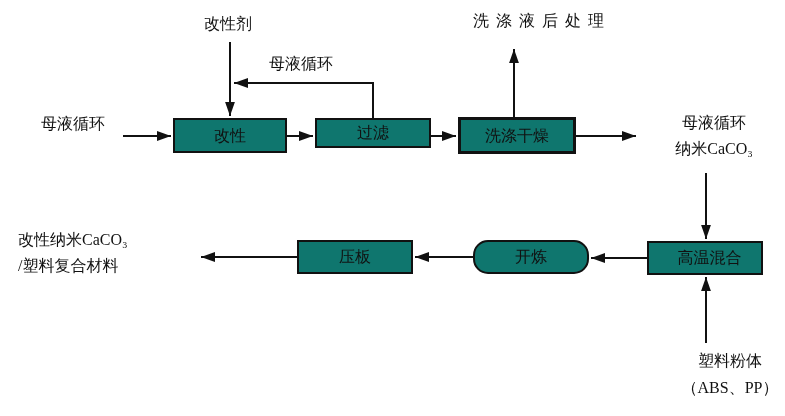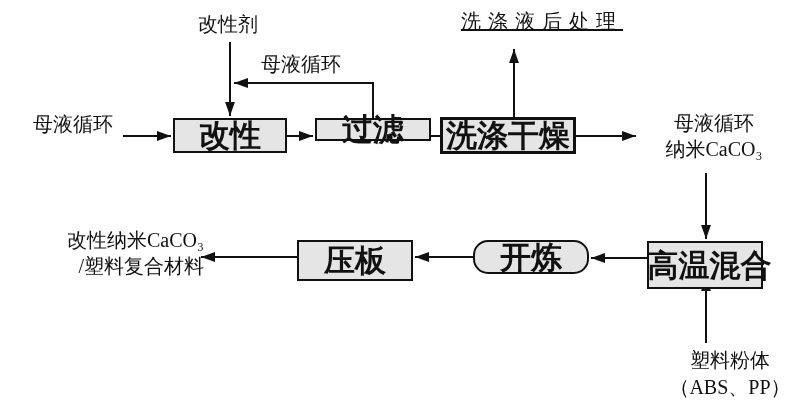--- a/index.html
+++ b/index.html
@@ -14,52 +14,51 @@
   }
   #edges-svg {
     position: absolute;
     left: 0; top: 0;
     width: 785px; height: 416px;
   }
   .node-box {
     position: absolute;
     box-sizing: border-box;
     border: 2px solid #111111;
-    background: #e5e5e5;
+    background: #0f766e;
     display: flex;
     align-items: center;
     justify-content: center;
-    font-size: 31px;
+    font-size: 16px;
     line-height: 1;
     white-space: nowrap;
-    font-weight: bold;
   }
   .node-box.thick { border-width: 3px; }
   .flow-label {
     position: absolute;
-    font-size: 20px;
+    font-size: 16px;
     line-height: 26px;
     text-align: center;
     white-space: nowrap;
   }
-  .flow-label.left-align { text-align: right; }
+  .flow-label.left-align { text-align: left; }
   .spread { letter-spacing: 7px; }
 
   
   #box-modify   { left: 173px; top: 118px; width: 114px; height: 35px; }
-  #box-filter   { left: 315px; top: 118px; width: 116px; height: 23px; }
-  #box-wash-dry { left: 440px; top: 117px; width: 136px; height: 37px; }
-  #box-press    { left: 297px; top: 240px; width: 116px; height: 41px; }
+  #box-filter   { left: 315px; top: 118px; width: 116px; height: 30px; }
+  #box-wash-dry { left: 458px; top: 117px; width: 118px; height: 37px; }
+  #box-press    { left: 297px; top: 240px; width: 116px; height: 34px; }
   #box-mill     { left: 473px; top: 240px; width: 116px; height: 34px; border-radius: 15px; }
-  #box-hot-mix  { left: 647px; top: 241px; width: 116px; height: 48px; padding-left: 9px; }
+  #box-hot-mix  { left: 647px; top: 241px; width: 116px; height: 34px; padding-left: 9px; }
 
   
   #label-modifier      { left: 180px; top: 11px;  width: 96px; }
   #label-mother-liquor { left: 246px; top: 51px;  width: 110px; font-family: Liberation Serif, serif; }
-  #label-wash-post     { left: 436px; top: 8px;   width: 212px; text-decoration: underline; }
+  #label-wash-post     { left: 436px; top: 8px;   width: 212px; }
   #label-self-made     { left: 10px;  top: 111px; width: 126px; }
   #label-plastic-nano  { left: 645px; top: 110px; width: 138px; }
   #label-product       { left: 18px;  top: 227px; width: 186px; }
   #label-powder        { left: 636px; top: 347px; width: 144px; line-height: 27px; margin-left: 22px; }
 </style>
 </head>
 <body>
 
 <div id="canvas">
 

